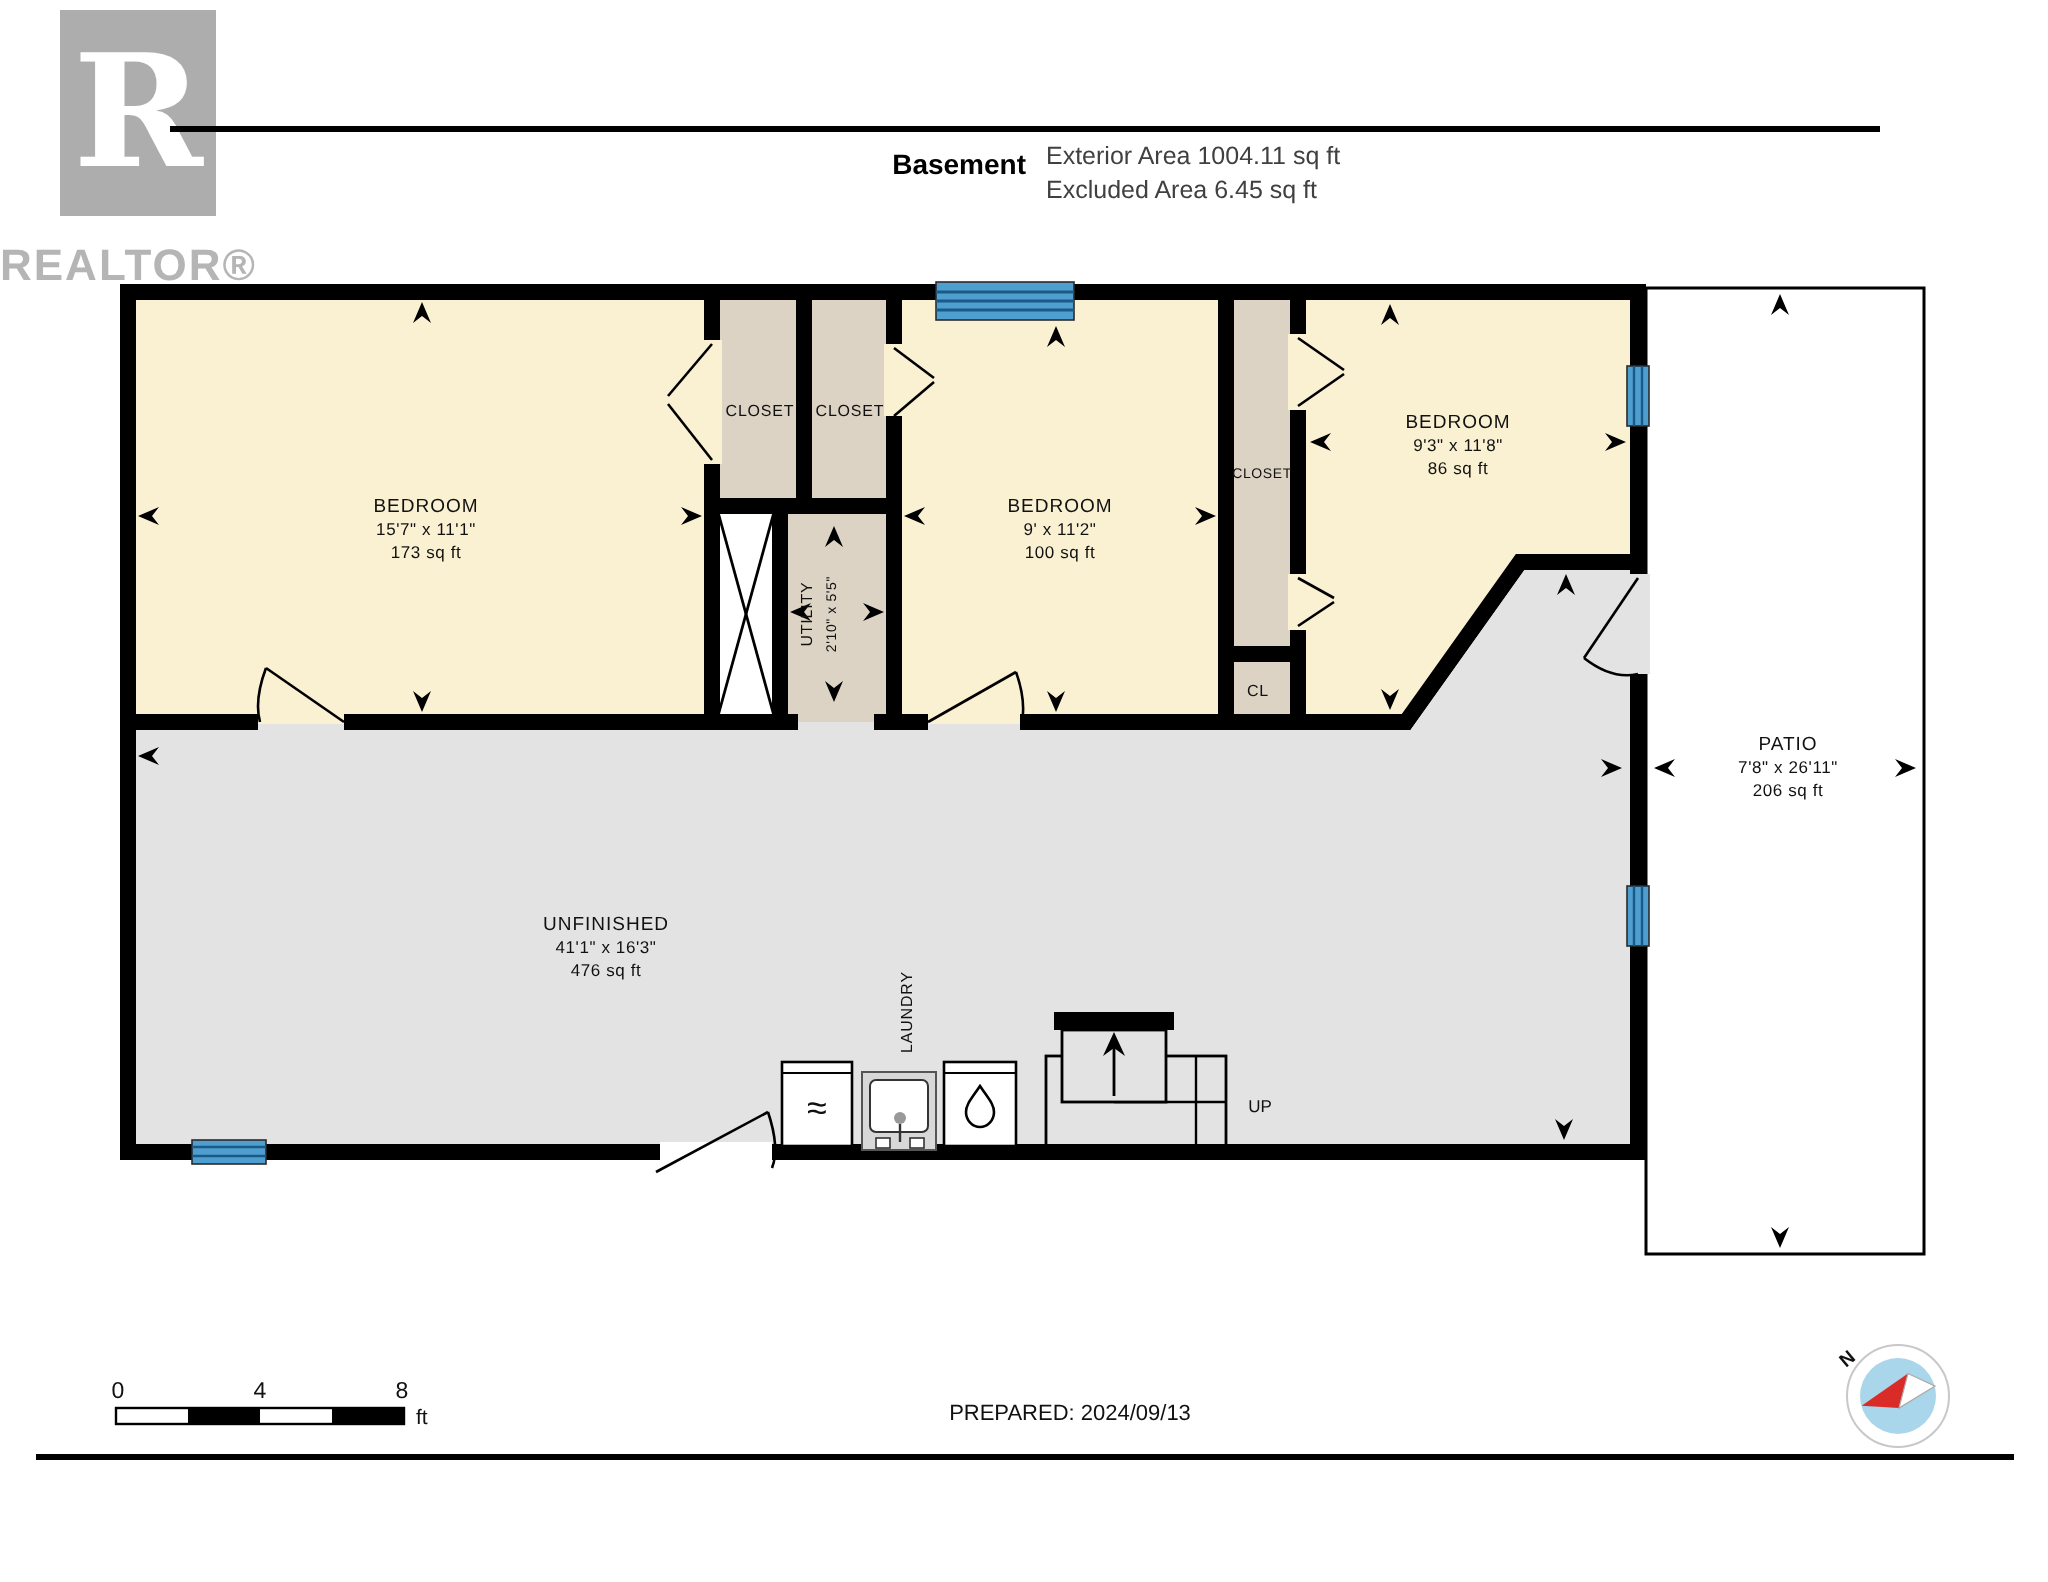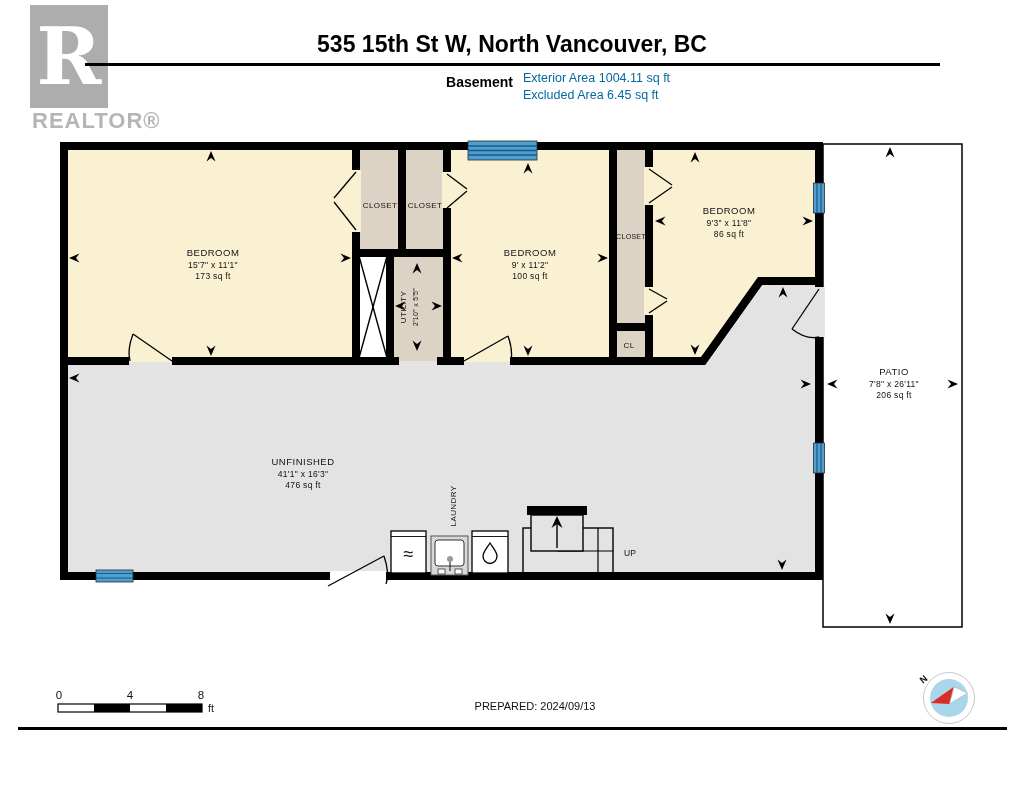--- a/index.html
+++ b/index.html
@@ -3,26 +3,26 @@
 <meta charset="utf-8">
 <style>
   html,body{margin:0;padding:0;background:#fff;}
   #canvas{position:relative;width:1024px;height:791px;background:#fff;overflow:hidden;
           font-family:"Liberation Sans",sans-serif;}
   .abs{position:absolute;}
   
   #logo-square{left:30px;top:5px;width:78px;height:103px;background:#adadad;
                display:flex;align-items:center;justify-content:center;}
   #logo-r{color:#fff;font-family:"DejaVu Serif",serif;font-weight:bold;font-size:78px;line-height:1;}
-  #logo-wordmark{left:0px;top:108px;width:128px;text-align:center;color:#b5b5b5;
-                 font-size:22px;letter-spacing:1px;font-weight:bold;margin-left:32px;}
+  #logo-wordmark{left:0px;top:120px;width:128px;text-align:center;color:#b5b5b5;
+                 font-size:22px;letter-spacing:1px;font-weight:bold;}
   #page-title{left:0;top:31px;width:1024px;text-align:center;font-size:23px;font-weight:bold;color:#000;}
   #title-rule{left:85px;top:63px;width:855px;height:3px;background:#000;}
   #floor-label{left:403px;top:74px;width:110px;text-align:right;font-size:14px;font-weight:bold;color:#000;}
-  #area-lines{left:523px;top:70px;font-size:12.5px;color:#0369a1;line-height:17px;}
+  #area-lines{left:523px;top:70px;font-size:12.5px;color:#404040;line-height:17px;}
   
   #footer-rule{left:18px;top:727px;width:989px;height:3px;background:#000;}
   #footer-text{left:38px;top:734px;width:960px;font-size:10.8px;color:#1a1a1a;}
   
   text{font-family:"Liberation Sans",sans-serif;fill:#111;}
   .room-name{font-size:9.5px;letter-spacing:.5px;}
   .room-dims{font-size:8.5px;letter-spacing:.3px;}
   .closet-label{font-size:8px;letter-spacing:.4px;}
   .tiny-label{font-size:7px;letter-spacing:.3px;}
   .scale-num{font-size:11.5px;}
@@ -30,21 +30,20 @@
 </style>
 </head>
 <body>
 
 <div id="canvas">
 
   <div class="abs" id="logo-square">
     <span id="logo-r">R</span>
   </div>
   <div class="abs" id="logo-wordmark">REALTOR®</div>
-  <div class="abs" id="page-title">535 15th St W, North Vancouver, BC</div>
   <div class="abs" id="title-rule"></div>
   <div class="abs" id="floor-label">Basement</div>
   <div class="abs" id="area-lines">
     <div>Exterior Area 1004.11 sq ft</div>
     <div>Excluded Area 6.45 sq ft</div>
   </div>
 
   <svg class="abs" style="left:0;top:0" width="1024" height="791" viewBox="0 0 1024 791">
 
     <g>

